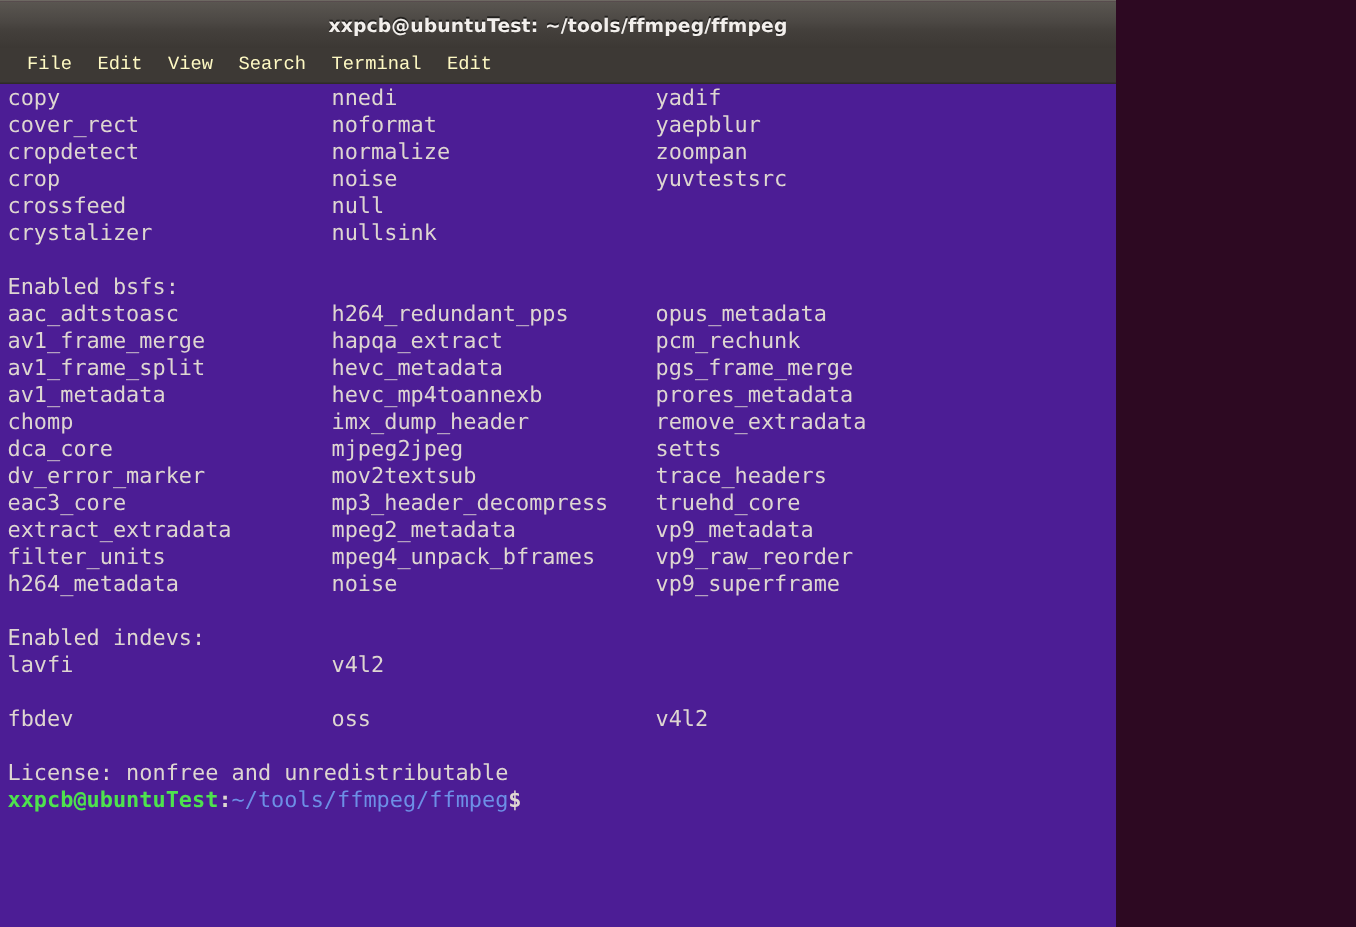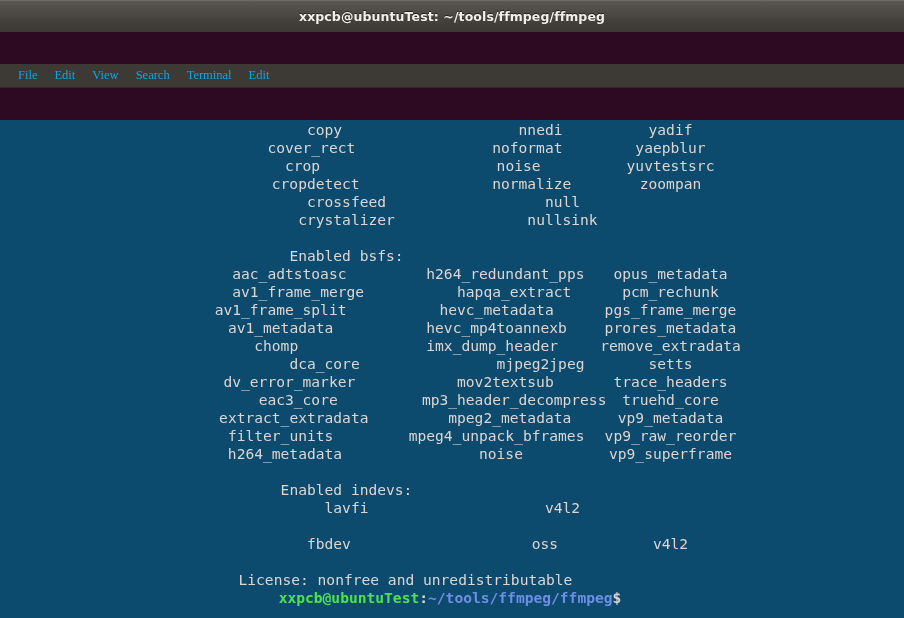--- a/index.html
+++ b/index.html
@@ -9,26 +9,25 @@
   }
   body {
     width: 904px;
     height: 618px;
     overflow: hidden;
     font-family: "DejaVu Sans Mono", monospace;
   }
 
   
   .window {
-    width: 904px;
+    width: 744px;
     height: 618px;
     display: flex;
     flex-direction: column;
     position: relative;
-    gap: 32px;
   }
 
   .titlebar {
     height: 32px;
     flex: 0 0 32px;
     background: linear-gradient(to bottom, #5a5651 0%, #4b4743 45%, #44403c 60%, #3c3834 100%);
     border-top: 1px solid #6d6862;
     box-sizing: border-box;
     display: flex;
     align-items: center;
@@ -49,39 +48,38 @@
     height: 24px;
     flex: 0 0 24px;
     background: #3d3935;
     display: flex;
     align-items: center;
     padding-left: 10px;
     box-sizing: border-box;
     border-bottom: 1px solid #2f2b28;
   }
   .menu-item {
-    font-family: Liberation Serif, serif;
+    font-family: Liberation Mono, monospace;
     font-size: 12.5px;
-    color: #0ea5e9;
+    color: #fef9c3;
     padding: 1px 8px 2px 8px;
     margin-right: 1px;
     white-space: nowrap;
     cursor: default;
     border-radius: 2px;
   }
 
   
   .terminal {
     flex: 1 1 auto;
-    background: #0c4a6e;
+    background: #4c1d95;
     position: relative;
     overflow: hidden;
     padding: 1px 0 0 5px;
     box-sizing: border-box;
-    text-align: center;
   }
 
   .term-line {
     height: 18px;
     line-height: 18px;
     font-family: "DejaVu Sans Mono", monospace;
     font-size: 14.6px;
     color: #ded6d1;
     white-space: pre;
     letter-spacing: 0px;
@@ -91,21 +89,21 @@
     display: inline-block;
     width: 216px;
     vertical-align: top;
     white-space: pre;
   }
   .col:last-child { width: auto; }
 
   
   .p-user   { color: #4ee24e; font-weight: bold; }
   .p-colon  { color: #ded6d1; font-weight: bold; }
-  .p-path   { color: #6d8fe6; font-weight: bold; }
+  .p-path   { color: #6d8fe6; font-weight: normal; }
   .p-dollar { color: #ded6d1; font-weight: bold; }
 
   .cursor-block {
     display: inline-block;
     width: 9px;
     height: 16px;
     background: transparent;
     vertical-align: text-bottom;
   }
 </style>
@@ -124,22 +122,22 @@
     <div class="menu-item">View</div>
     <div class="menu-item">Search</div>
     <div class="menu-item">Terminal</div>
     <div class="menu-item">Edit</div>
   </div>
 
   <div class="terminal">
     <div id="term-lines">
         <div class="term-line"><span class="col">copy</span><span class="col">nnedi</span><span class="col">yadif</span></div>
         <div class="term-line"><span class="col">cover_rect</span><span class="col">noformat</span><span class="col">yaepblur</span></div>
+        <div class="term-line"><span class="col">cropdetect</span><span class="col">normalize</span><span class="col">zoompan</span></div>
         <div class="term-line"><span class="col">crop</span><span class="col">noise</span><span class="col">yuvtestsrc</span></div>
-        <div class="term-line"><span class="col">cropdetect</span><span class="col">normalize</span><span class="col">zoompan</span></div>
         <div class="term-line"><span class="col">crossfeed</span><span class="col">null</span><span class="col"></span></div>
         <div class="term-line"><span class="col">crystalizer</span><span class="col">nullsink</span><span class="col"></span></div>
         <div class="term-line"><span class="col"></span><span class="col"></span><span class="col"></span></div>
         <div class="term-line"><span class="col">Enabled bsfs:</span><span class="col"></span><span class="col"></span></div>
         <div class="term-line"><span class="col">aac_adtstoasc</span><span class="col">h264_redundant_pps</span><span class="col">opus_metadata</span></div>
         <div class="term-line"><span class="col">av1_frame_merge</span><span class="col">hapqa_extract</span><span class="col">pcm_rechunk</span></div>
         <div class="term-line"><span class="col">av1_frame_split</span><span class="col">hevc_metadata</span><span class="col">pgs_frame_merge</span></div>
         <div class="term-line"><span class="col">av1_metadata</span><span class="col">hevc_mp4toannexb</span><span class="col">prores_metadata</span></div>
         <div class="term-line"><span class="col">chomp</span><span class="col">imx_dump_header</span><span class="col">remove_extradata</span></div>
         <div class="term-line"><span class="col">dca_core</span><span class="col">mjpeg2jpeg</span><span class="col">setts</span></div>

